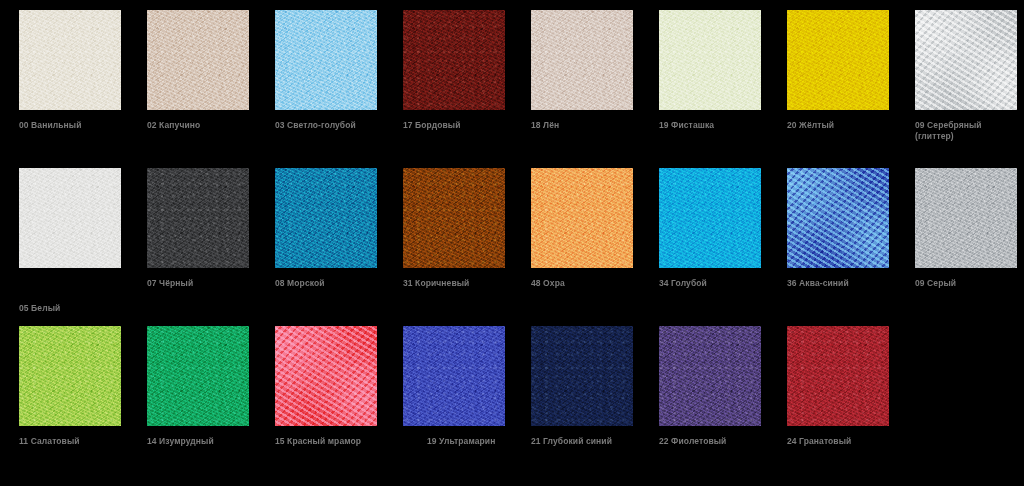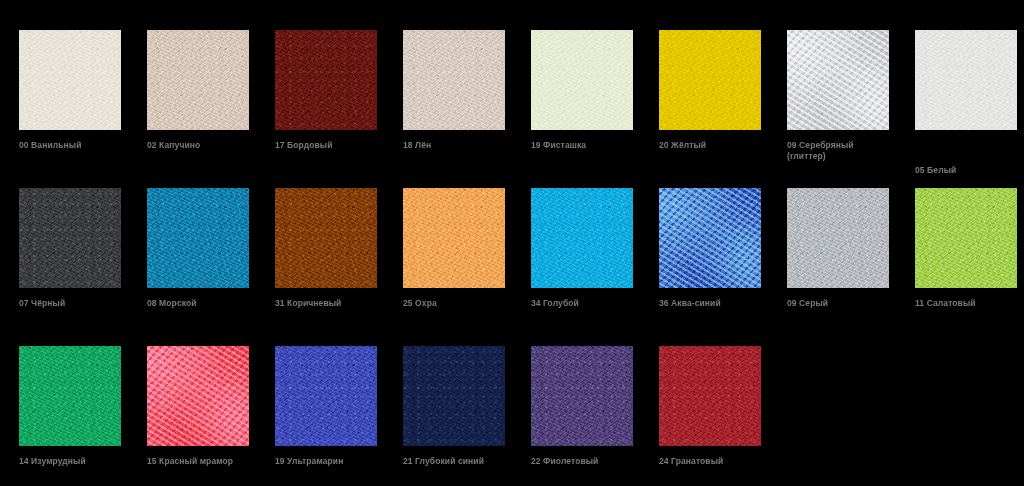--- a/index.html
+++ b/index.html
@@ -14,21 +14,21 @@
     overflow: hidden;
     font-family: "Liberation Sans", sans-serif;
     color: #808080;
   }
 
   #swatch-grid {
     position: relative;
     width: 1024px;
     height: 390px;
     box-sizing: border-box;
-    padding: 30px 0 0 19px;
+    padding: 10px 0 0 19px;
     display: grid;
     grid-template-columns: repeat(8, 102px);
     grid-template-rows: repeat(3, 158px);
     column-gap: 26px;
     row-gap: 0;
   }
 
   .swatch-cell {
     position: relative;
     width: 102px;
@@ -116,20 +116,24 @@
 <div id="swatch-grid" style="background: rgb(0, 0, 0);">
     <div class="swatch-cell">
       <div class="swatch-chip" style="background-color: rgb(230, 226, 214);"></div>
       <div class="swatch-label" style="color: rgb(123, 123, 123);">00 Ванильный</div>
     </div>
     <div class="swatch-cell">
       <div class="swatch-chip" style="background-color: rgb(213, 195, 180);"></div>
       <div class="swatch-label" style="color: rgb(123, 123, 123);">02 Капучино</div>
     </div>
     <div class="swatch-cell">
+      <div class="swatch-chip" style="background-color: rgb(142, 205, 236);"></div>
+      <div class="swatch-label" style="color: rgb(123, 123, 123);">03 Светло-голубой</div>
+    </div>
+    <div class="swatch-cell">
       <div class="swatch-chip" style="background-color: rgb(98, 21, 17);"></div>
       <div class="swatch-label" style="color: rgb(123, 123, 123);">17 Бордовый</div>
     </div>
     <div class="swatch-cell">
       <div class="swatch-chip" style="background-color: rgb(214, 199, 189);"></div>
       <div class="swatch-label" style="color: rgb(123, 123, 123);">18 Лён</div>
     </div>
     <div class="swatch-cell">
       <div class="swatch-chip" style="background-color: rgb(228, 235, 207);"></div>
       <div class="swatch-label" style="color: rgb(123, 123, 123);">19 Фисташка</div>
@@ -154,21 +158,21 @@
     <div class="swatch-cell">
       <div class="swatch-chip" style="background-color: rgb(16, 121, 168);"></div>
       <div class="swatch-label" style="color: rgb(123, 123, 123);">08 Морской</div>
     </div>
     <div class="swatch-cell">
       <div class="swatch-chip" style="background-color: rgb(124, 57, 8);"></div>
       <div class="swatch-label" style="color: rgb(123, 123, 123);">31 Коричневый</div>
     </div>
     <div class="swatch-cell">
       <div class="swatch-chip" style="background-color: rgb(240, 160, 80);"></div>
-      <div class="swatch-label" style="color: rgb(123, 123, 123);">25 Охра</div>
+      <div class="swatch-label" style="color: rgb(123, 123, 123);">48 Охра</div>
     </div>
     <div class="swatch-cell">
       <div class="swatch-chip" style="background-color: rgb(15, 166, 220);"></div>
       <div class="swatch-label" style="color: rgb(123, 123, 123);">34 Голубой</div>
     </div>
     <div class="swatch-cell">
       <div class="swatch-chip mottled" style="background-color: rgb(69, 111, 196);"></div>
       <div class="swatch-label" style="color: rgb(123, 123, 123);">36 Аква-синий</div>
     </div>
     <div class="swatch-cell">
@@ -182,21 +186,21 @@
     <div class="swatch-cell">
       <div class="swatch-chip" style="background-color: rgb(17, 160, 90);"></div>
       <div class="swatch-label" style="color: rgb(123, 123, 123);">14 Изумрудный</div>
     </div>
     <div class="swatch-cell">
       <div class="swatch-chip mottled" style="background-color: rgb(239, 85, 102);"></div>
       <div class="swatch-label" style="color: rgb(123, 123, 123);">15 Красный мрамор</div>
     </div>
     <div class="swatch-cell">
       <div class="swatch-chip" style="background-color: rgb(58, 70, 180);"></div>
-      <div class="swatch-label" style="color: rgb(123, 123, 123);">19 Ультрамарин</div>
+      <div class="swatch-label" style="color: rgb(123, 123, 123); margin-left: 24px;">19 Ультрамарин</div>
     </div>
     <div class="swatch-cell">
       <div class="swatch-chip" style="background-color: rgb(19, 31, 70);"></div>
       <div class="swatch-label" style="color: rgb(123, 123, 123);">21 Глубокий синий</div>
     </div>
     <div class="swatch-cell">
       <div class="swatch-chip" style="background-color: rgb(76, 60, 116);"></div>
       <div class="swatch-label" style="color: rgb(123, 123, 123);">22 Фиолетовый</div>
     </div>
     <div class="swatch-cell">

